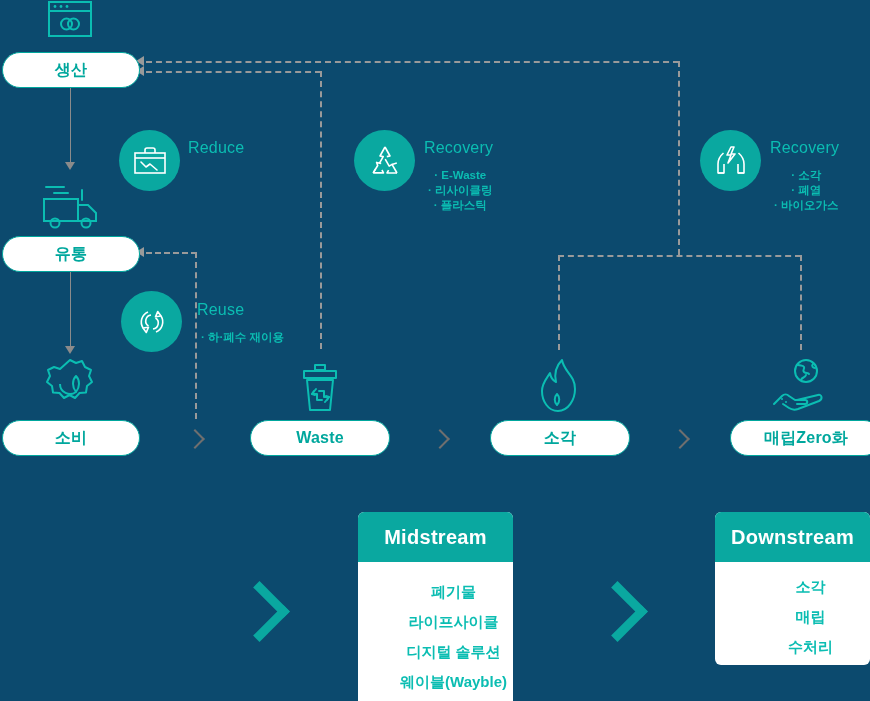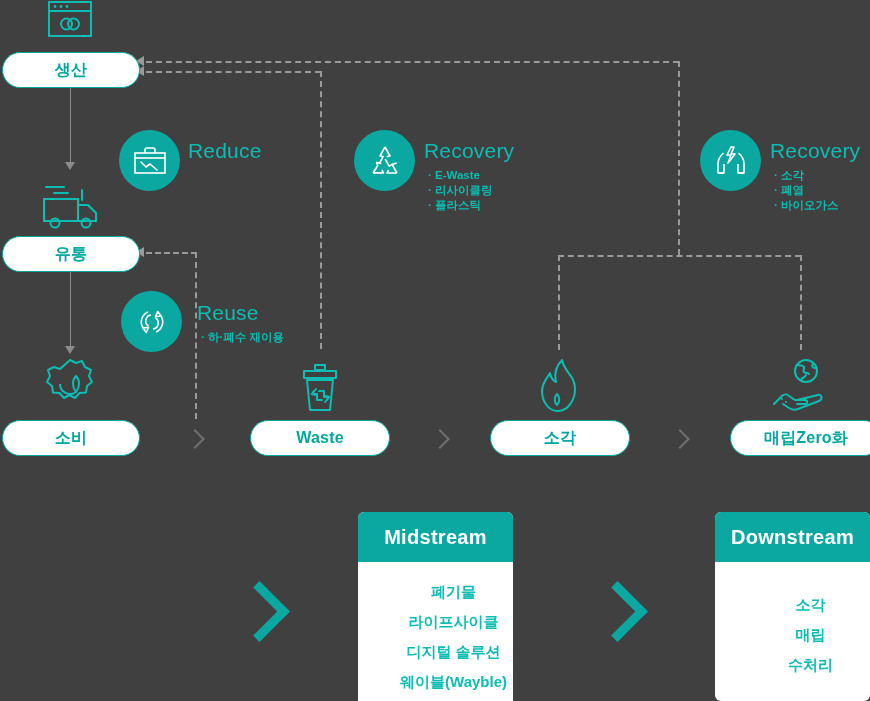--- a/index.html
+++ b/index.html
@@ -5,22 +5,23 @@
 <style>
   html,body{margin:0;padding:0;background:#000;}
   body{
     font-family:"Liberation Sans","DejaVu Sans",sans-serif;
     -webkit-font-smoothing:antialiased;
   }
   #stage{
     position:relative;
     width:870px;
     height:701px;
-    background:#404040;
+    background:#0c4a6e;
     overflow:hidden;
+    text-align:center;
   }
 
   
   .pill{
     position:absolute;
     height:36px;
     background:#ffffff;
     border:1.5px solid #00a79d;
     border-radius:18px;
     display:flex;
@@ -40,21 +41,21 @@
     background:#0aa8a0;
     display:flex;
     align-items:center;
     justify-content:center;
   }
 
   
   .rtitle{
     position:absolute;
     color:#0bbdb2;
-    font-size:21px;
+    font-size:16px;
     font-weight:400;
     letter-spacing:.2px;
     white-space:nowrap;
   }
   .rlist{
     position:absolute;
     color:#0bbdb2;
     font-size:11.5px;
     font-weight:700;
     line-height:15px;
@@ -324,21 +325,21 @@
       <div>폐기물</div>
       <div>라이프사이클</div>
       <div>디지털 솔루션</div>
       <div>웨이블(Wayble)</div>
       <div>수집·운반</div>
     </div>
   </div>
 
   <div class="bigchev" style="left:596px;top:590px;"></div>
 
-  <div class="card" style="left:715px;top:512px;width:155px;height:189px;">
+  <div class="card" style="left:715px;top:512px;width:155px;height:153px;">
     <div class="card-head">Downstream</div>
     <div class="card-body">
       <div>소각</div>
       <div>매립</div>
       <div>수처리</div>
     </div>
   </div>
 
 </div>
 

